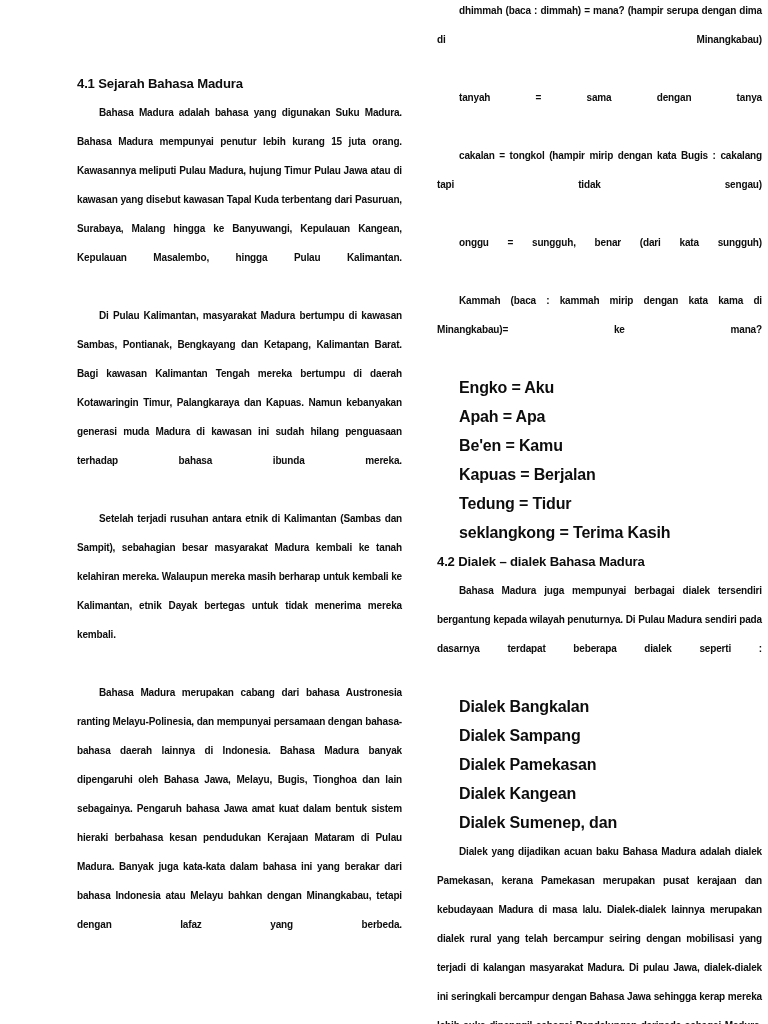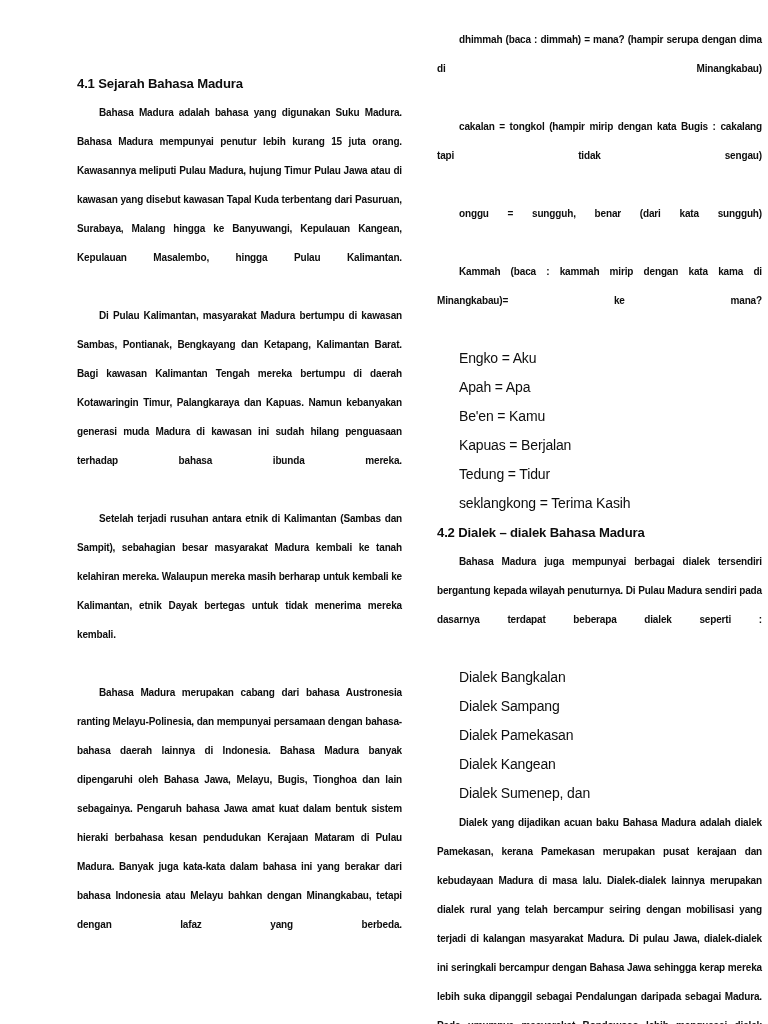--- a/index.html
+++ b/index.html
@@ -49,22 +49,22 @@
     font-weight: 700;
     line-height: 29px;
     letter-spacing: -0.15px;
     text-align: justify;
     text-justify: inter-word;
     text-indent: 22px;
     word-spacing: 0px;
   }
   p.line {
     margin: 0;
-    font-size: 14px;
-    font-weight: 400;
+    font-size: 16px;
+    font-weight: 700;
     line-height: 29px;
     letter-spacing: -0.15px;
     text-align: left;
     text-indent: 0;
   }
   p.line.indent1 {
     padding-left: 22px;
   }
   
   p.para::after {
@@ -92,20 +92,21 @@
       <p class="para">Bahasa Madura merupakan cabang dari bahasa Austronesia ranting Melayu-Polinesia, dan mempunyai persamaan dengan bahasa-bahasa daerah lainnya di Indonesia. Bahasa Madura banyak dipengaruhi oleh Bahasa Jawa, Melayu, Bugis, Tionghoa dan lain sebagainya. Pengaruh bahasa Jawa amat kuat dalam bentuk sistem hieraki berbahasa kesan pendudukan Kerajaan Mataram di Pulau Madura. Banyak juga kata-kata dalam bahasa ini yang berakar dari bahasa Indonesia atau Melayu bahkan dengan Minangkabau, tetapi dengan lafaz yang berbeda.</p>
 
     </div>
 
     <div class="column">
 
       <p class="para">taddha' = tidak ada (hampir sama dengan kata tadak dalam Bahasa Melayu Pontianak)</p>
 
       <p class="para">dhimmah (baca : dimmah) = mana? (hampir serupa dengan dima di Minangkabau)</p>
 
+      <p class="para">tanyah = sama dengan tanya</p>
 
       <p class="para">cakalan = tongkol (hampir mirip dengan kata Bugis : cakalang tapi tidak sengau)</p>
 
       <p class="para">onggu = sungguh, benar (dari kata sungguh)</p>
 
       <p class="para">Kammah (baca : kammah mirip dengan kata kama di Minangkabau)= ke mana?</p>
 
       <p class="line indent1">Engko = Aku</p>
 
       <p class="line indent1">Apah = Apa</p>

